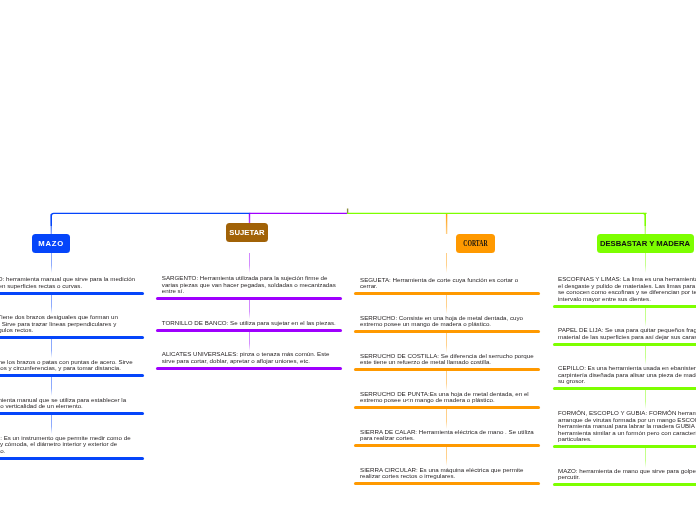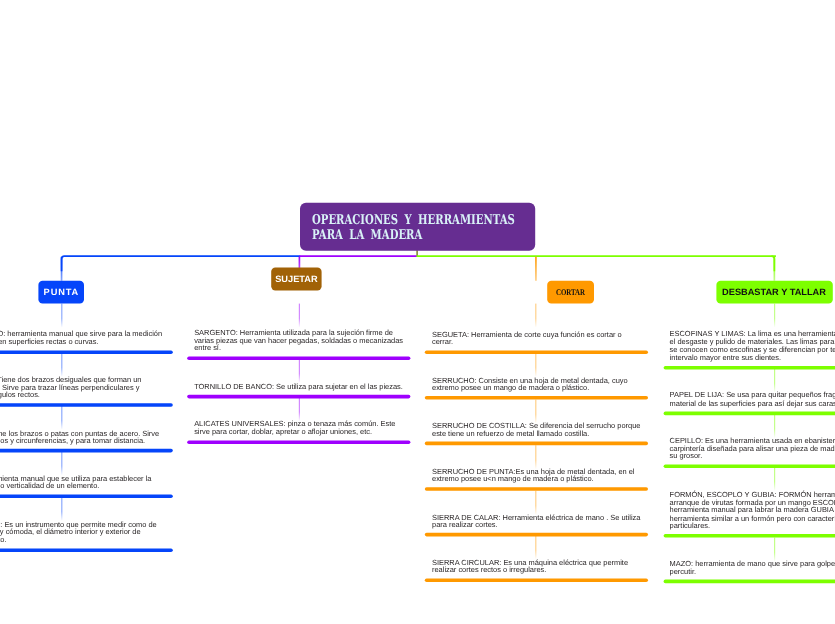--- a/index.html
+++ b/index.html
@@ -83,38 +83,32 @@
     <path d="M249.5 213.4 H347.6" stroke="#9f00fe" stroke-width="1.4" fill="none"></path>
     <path d="M347.0 213.4 H646.6" stroke="#7dff00" stroke-width="1.4" fill="none"></path>
     <path d="M645.3 226 V215.8 A2.4 2.4 0 0 0 642.9 213.4" stroke="#7dff00" stroke-width="1.4" fill="none"></path>
 
     <path d="M51.3 214 V234" stroke="url(#fadeBlue2)" stroke-width="1.4" fill="none"></path>
     <path d="M249.5 214 V234" stroke="url(#fadePurple2)" stroke-width="1.4" fill="none"></path>
     <path d="M446.6 214 V234" stroke="url(#fadeOrange2)" stroke-width="1.4" fill="none"></path>
     <path d="M645.3 214 V234" stroke="url(#fadeGreen2)" stroke-width="1.4" fill="none"></path>
   </svg>
 
-  <div class="root-node">
-    <div class="root-title">
-      <div class="root-label">OPERACIONES Y HERRAMIENTAS</div>
-      <div class="root-label">PARA LA MADERA</div>
-    </div>
-  </div>
 
   <div class="branch" style="left:31.5px;top:234px;width:38.5px;background:#0545fa;">
-    <span class="blabel" style="color:#fff;letter-spacing:.72px;margin-right:-.72px">PUNTA</span>
+    <span class="blabel" style="color:#fff;letter-spacing:.72px;margin-right:-.72px">MAZO</span>
   </div>
   <div class="branch" style="left:226px;top:223px;width:42px;background:#a16207;">
     <span class="blabel" style="color:#fff">SUJETAR</span>
   </div>
   <div class="branch" style="left:427.5px;top:234px;width:39px;background:#ff9900;margin-left:28px;">
     <span class="blabel serif" style="color:#111">CORTAR</span>
   </div>
   <div class="branch" style="left:596.5px;top:234px;width:97px;background:#7dff00;">
-    <span class="blabel" style="color:#111">DESBASTAR Y TALLAR</span>
+    <span class="blabel" style="color:#111">DESBASTAR Y MADERA</span>
   </div>
 
   <div id="cols">
       <div class="item" style="left: -40px; width: 175.5px; bottom: 230.5px;">
         <p class="txt">FLEXÓMETRO: herramienta manual que sirve para la medición de longitudes en superficies rectas o curvas.</p>
       </div>
       <div class="ul" style="left: -42.5px; width: 186.5px; top: 291.7px; background: rgb(5, 69, 250);"></div>
       <div class="spine" style="left: 50.5px; top: 294.2px; height: 20px; background: linear-gradient(rgba(5, 69, 250, 0.48) 0%, rgba(5, 69, 250, 0.447) 62%, rgba(5, 69, 250, 0) 100%);"></div>
       <div class="item" style="left: -40px; width: 175.5px; bottom: 186.4px;">
         <p class="txt">ESCUADRA: Tiene dos brazos desiguales que forman un ángulo de 90°. Sirve para trazar líneas perpendiculares y comprobar ángulos rectos.</p>

